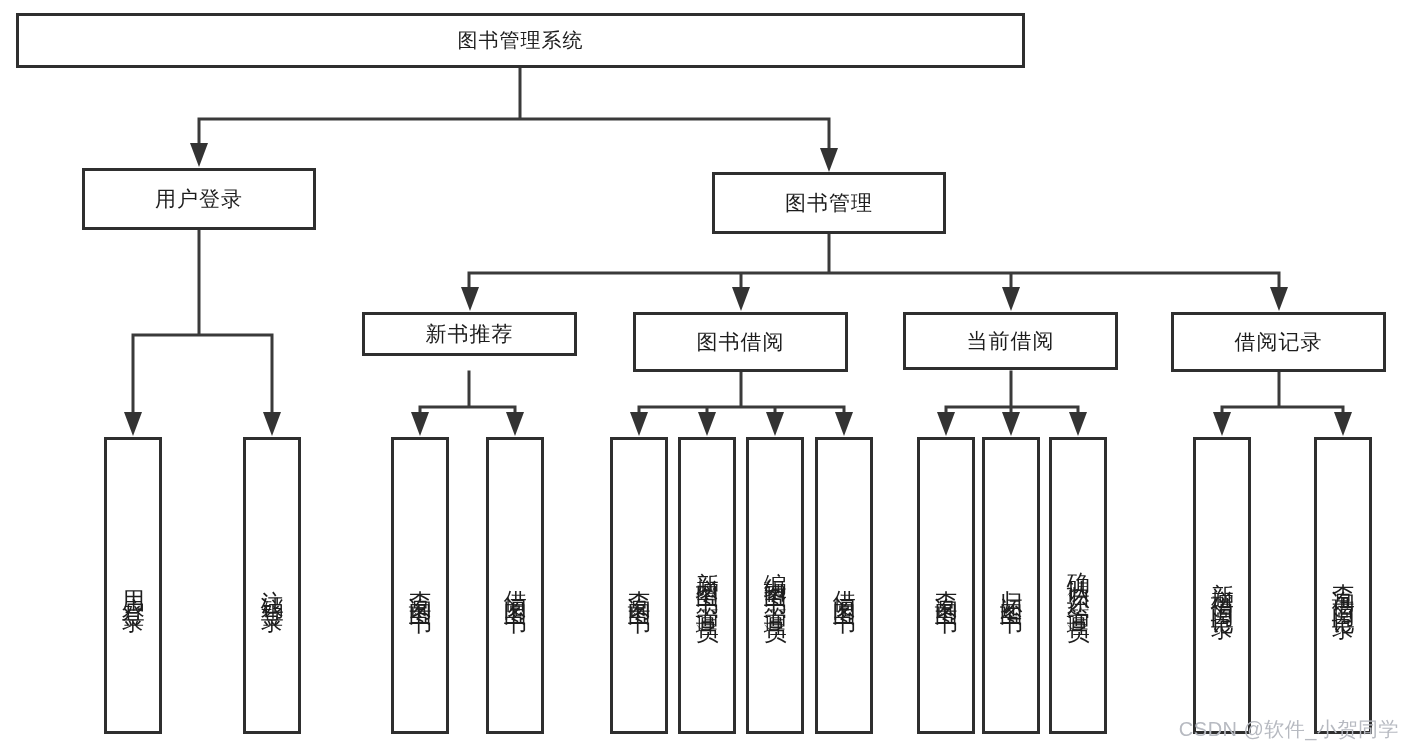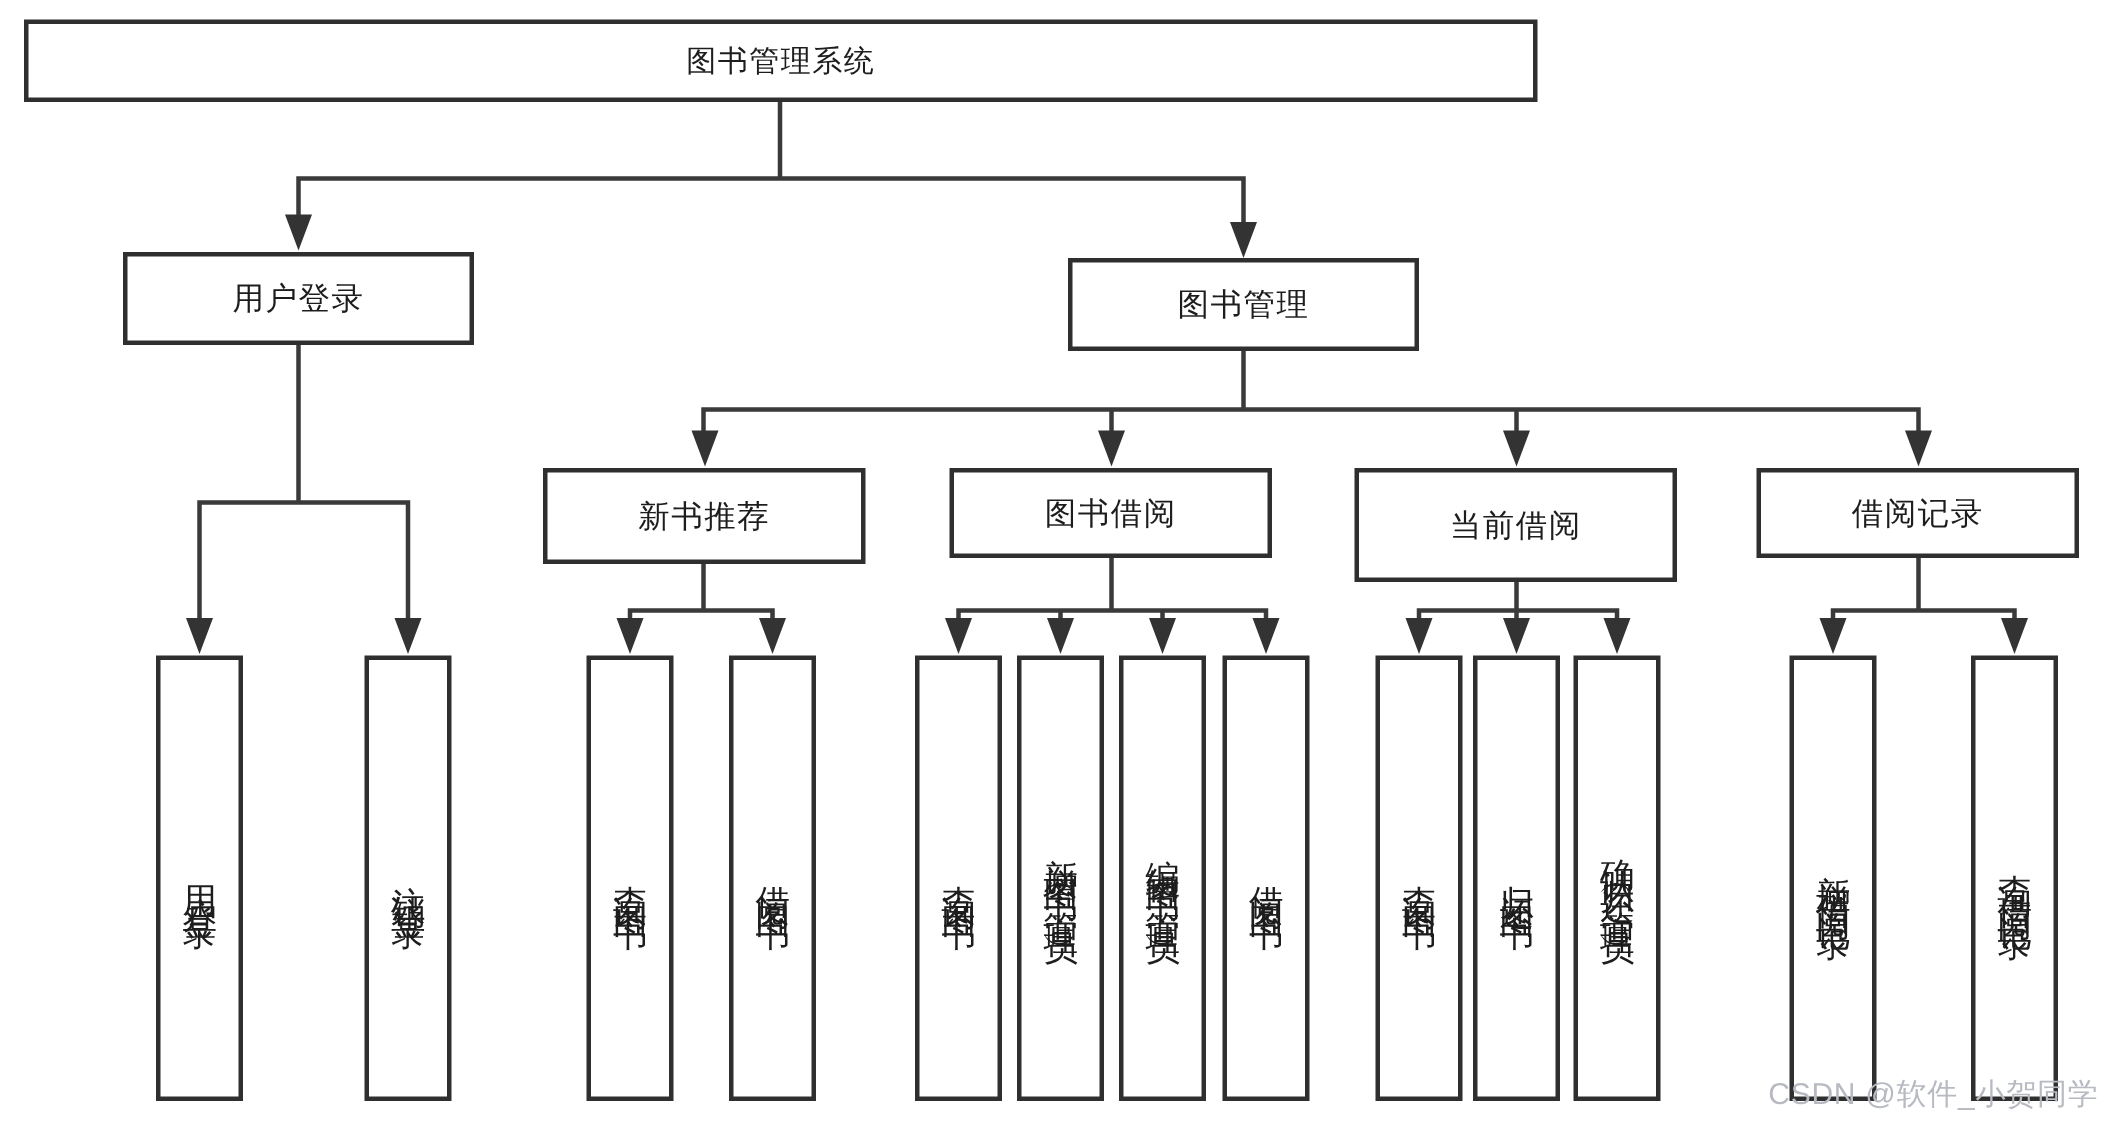--- a/index.html
+++ b/index.html
@@ -92,23 +92,23 @@
       <polygon points="1213,412 1231,412 1222,436"></polygon>
       <polygon points="1334,412 1352,412 1343,436"></polygon>
     </g>
   </svg>
 
   <div class="node root-node" style="left:16px; top:13px; width:1009px; height:55px;">图书管理系统</div>
 
   <div class="node h-node" style="left:82px; top:168px; width:234px; height:62px;">用户登录</div>
   <div class="node h-node" style="left:712px; top:172px; width:234px; height:62px;text-align:center;">图书管理</div>
 
-  <div class="node h-node" style="left:362px; top:312px; width:215px; height:64px;">新书推荐</div>
+  <div class="node h-node" style="left:362px; top:312px; width:215px; height:44px;">新书推荐</div>
   <div class="node h-node" style="left:633px; top:312px; width:215px; height:60px;">图书借阅</div>
-  <div class="node h-node" style="left:903px; top:312px; width:215px; height:76px;">当前借阅</div>
+  <div class="node h-node" style="left:903px; top:312px; width:215px; height:58px;">当前借阅</div>
   <div class="node h-node" style="left:1171px; top:312px; width:215px; height:60px;">借阅记录</div>
 
   <div class="node leaf" style="left:104px; top:437px; width:58px; height:297px;">
     <span class="vtext">用户登录</span>
   </div>
   <div class="node leaf" style="left:243px; top:437px; width:58px; height:297px;">
     <span class="vtext">注销登录</span>
   </div>
 
   <div class="node leaf" style="left:391px; top:437px; width:58px; height:297px;">

